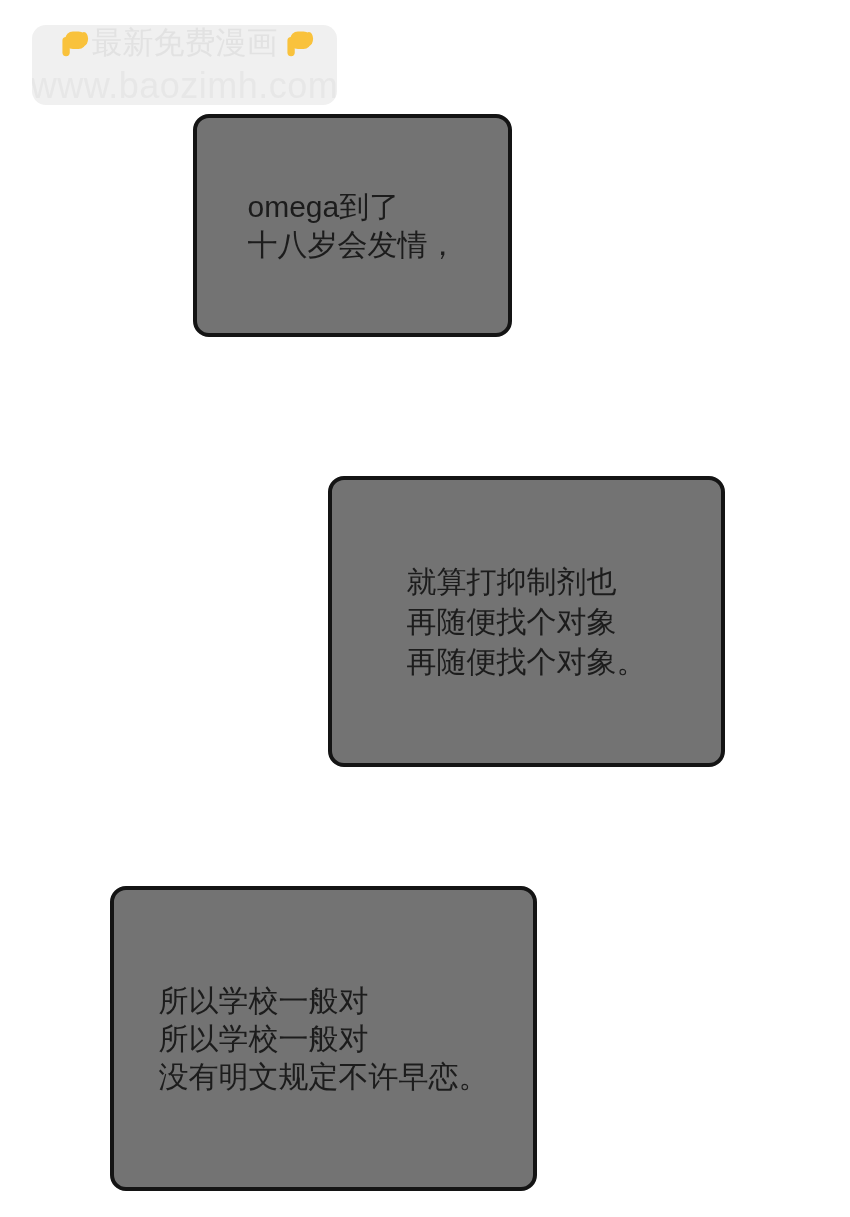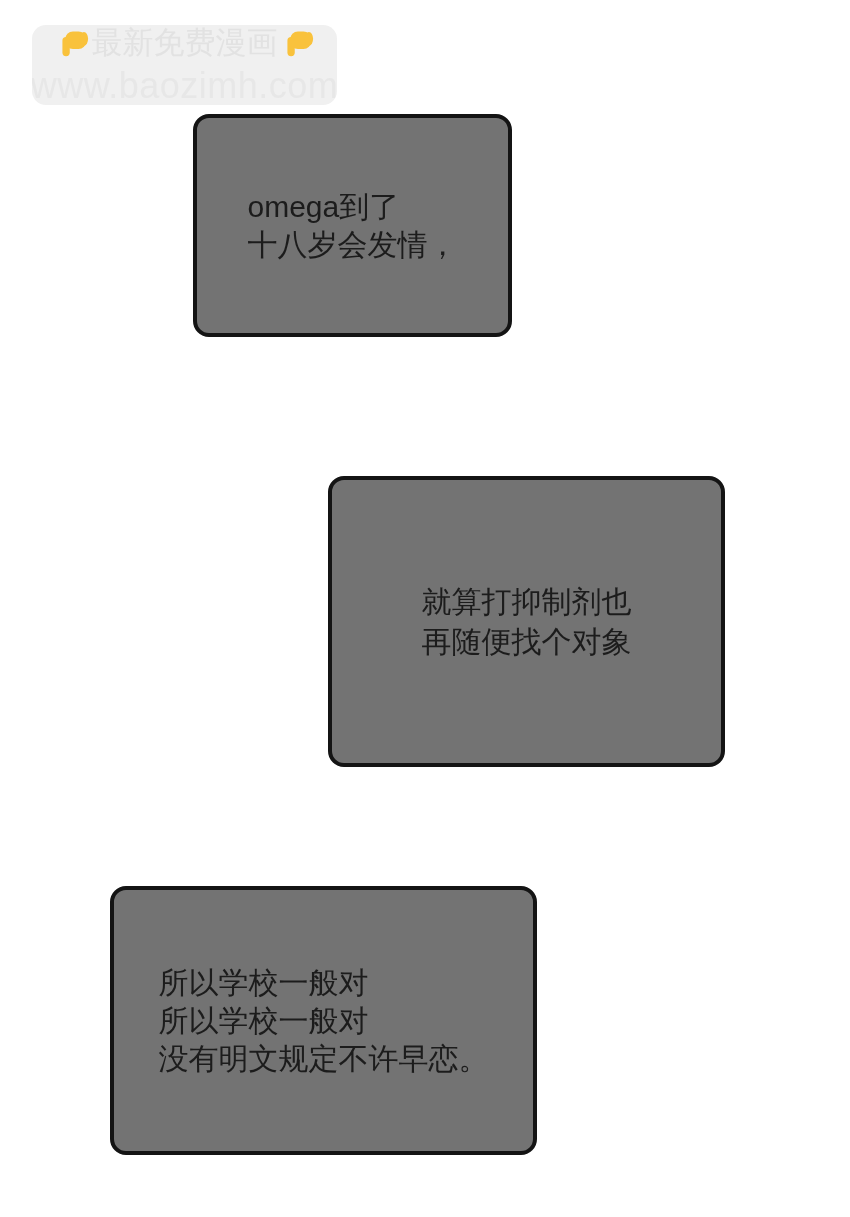--- a/index.html
+++ b/index.html
@@ -65,21 +65,21 @@
     justify-content:center;
   }
   .bubble-text{
     color:var(--text);
     font-weight:300;
     text-align:left;
     white-space:nowrap;
   }
   .bubble-1{left:193px; top:114px; width:319px; height:223px;}
   .bubble-2{left:328px; top:432px; width:397px; height:291px;margin-top:44px;}
-  .bubble-3{left:110px; top:886px; width:427px; height:269px;}
+  .bubble-3{left:110px; top:886px; width:427px; height:305px;}
   .bubble-1 .bubble-text{font-size:30px; line-height:38px;}
   .bubble-2 .bubble-text{font-size:30px; line-height:40px;}
   .bubble-3 .bubble-text{font-size:30px; line-height:38px;}
 </style>
 </head>
 <body>
 
 <div class="page">
 
   <div class="watermark">
@@ -107,20 +107,21 @@
     <div class="bubble-text">
       <div>omega到了</div>
       <div>十八岁会发情，</div>
     </div>
   </div>
 
   <div class="bubble bubble-2">
     <div class="bubble-text">
       <div>就算打抑制剂也</div>
       <div>再随便找个对象</div>
+      <div>再随便找个对象。</div>
     </div>
   </div>
 
   <div class="bubble bubble-3">
     <div class="bubble-text">
       <div>所以学校一般对</div>
       <div>所以学校一般对</div>
       <div>没有明文规定不许早恋。</div>
     </div>
   </div>

